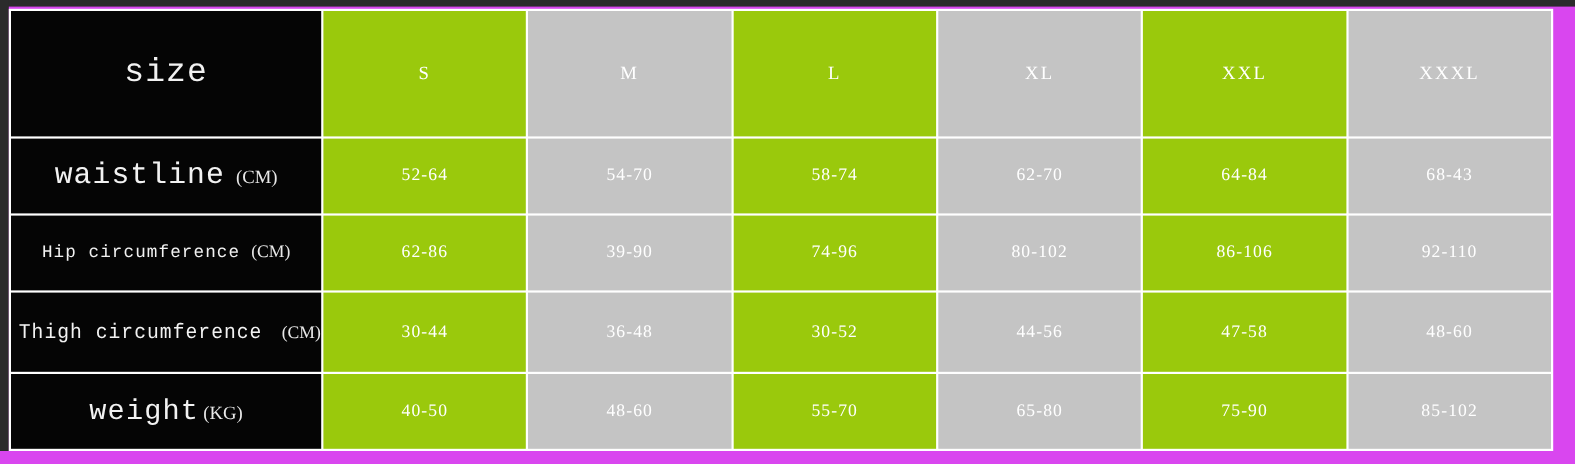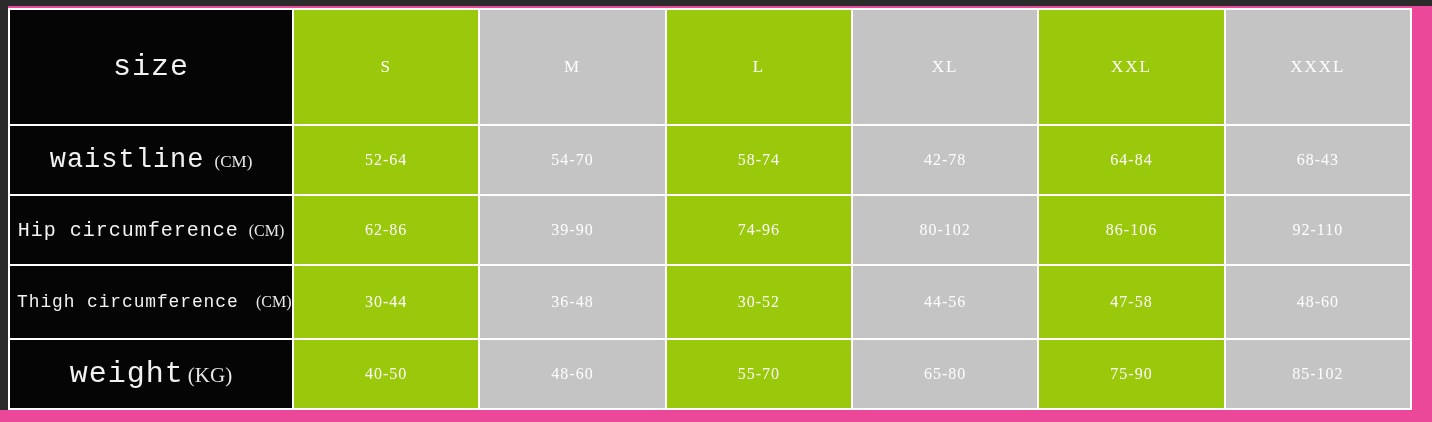--- a/index.html
+++ b/index.html
@@ -12,21 +12,21 @@
     height: 422px;
     overflow: hidden;
     font-family: "Liberation Serif", "DejaVu Serif", serif;
   }
 
   
   #screenshot {
     position: relative;
     width: 1432px;
     height: 422px;
-    background: #ec4899;
+    background: #d946ef;
     box-sizing: border-box;
   }
   .gutter {
     position: absolute;
     background: #2b2b2b;
   }
   .gutter-top   { left: 0;  top: 0;    width: 1432px; height: 6px; }
   .gutter-left  { left: 0;  top: 0;    width: 8px;    height: 410px; }
 
   
@@ -71,31 +71,31 @@
     letter-spacing: 0px;
     margin-left: 10px;
   }
 
   
   .hdr-label .label-main { font-size: 30px; }
 
   .row-waistline .label-main { font-size: 27px; text-align: center; }
   .row-waistline .label-unit { font-size: 17px; }
 
-  .row-hip .label-main      { font-size: 20px; }
+  .row-hip .label-main      { font-size: 16px; }
   .row-hip .label-unit      { font-size: 16px; }
 
   .row-thigh .label-main    { font-size: 19px; transform: scaleX(0.94); display:inline-block; }
   .row-thigh .label-unit    { font-size: 16px; }
 
   .row-height .label-main   { font-size: 30px; }
   .row-height .label-unit   { font-size: 17px; }
 
-  .row-weight .label-main   { font-size: 30px; }
-  .row-weight .label-unit   { font-size: 21px; margin-left: 4px; }
+  .row-weight .label-main   { font-size: 26px; }
+  .row-weight .label-unit   { font-size: 17px; margin-left: 4px; }
 
   
   .col-green { background: #9ac90c; }
   .col-grey  { background: #c4c4c4; }
 
   .hdr-cell {
     font-family: "Liberation Serif", "DejaVu Serif", serif;
     font-size: 17px;
     letter-spacing: 2px;
     color: #ffffff;
@@ -144,21 +144,21 @@
         </th>
       </tr>
 
       <tr class="r-body row-waistline">
         <td class="label-cell">
           <span class="label-main">waistline</span><span class="label-unit">(CM)</span>
         </td>
         <td class="data-cell col-green">52-64</td>
         <td class="data-cell col-grey">54-70</td>
         <td class="data-cell col-green">58-74</td>
-        <td class="data-cell col-grey">42-78</td>
+        <td class="data-cell col-grey">62-70</td>
         <td class="data-cell col-green">64-84</td>
         <td class="data-cell col-grey">68-43</td>
       </tr>
 
       <tr class="r-body row-hip">
         <td class="label-cell">
           <span class="label-main">Hip circumference</span><span class="label-unit">(CM)</span>
         </td>
         <td class="data-cell col-green">62-86</td>
         <td class="data-cell col-grey">39-90</td>

